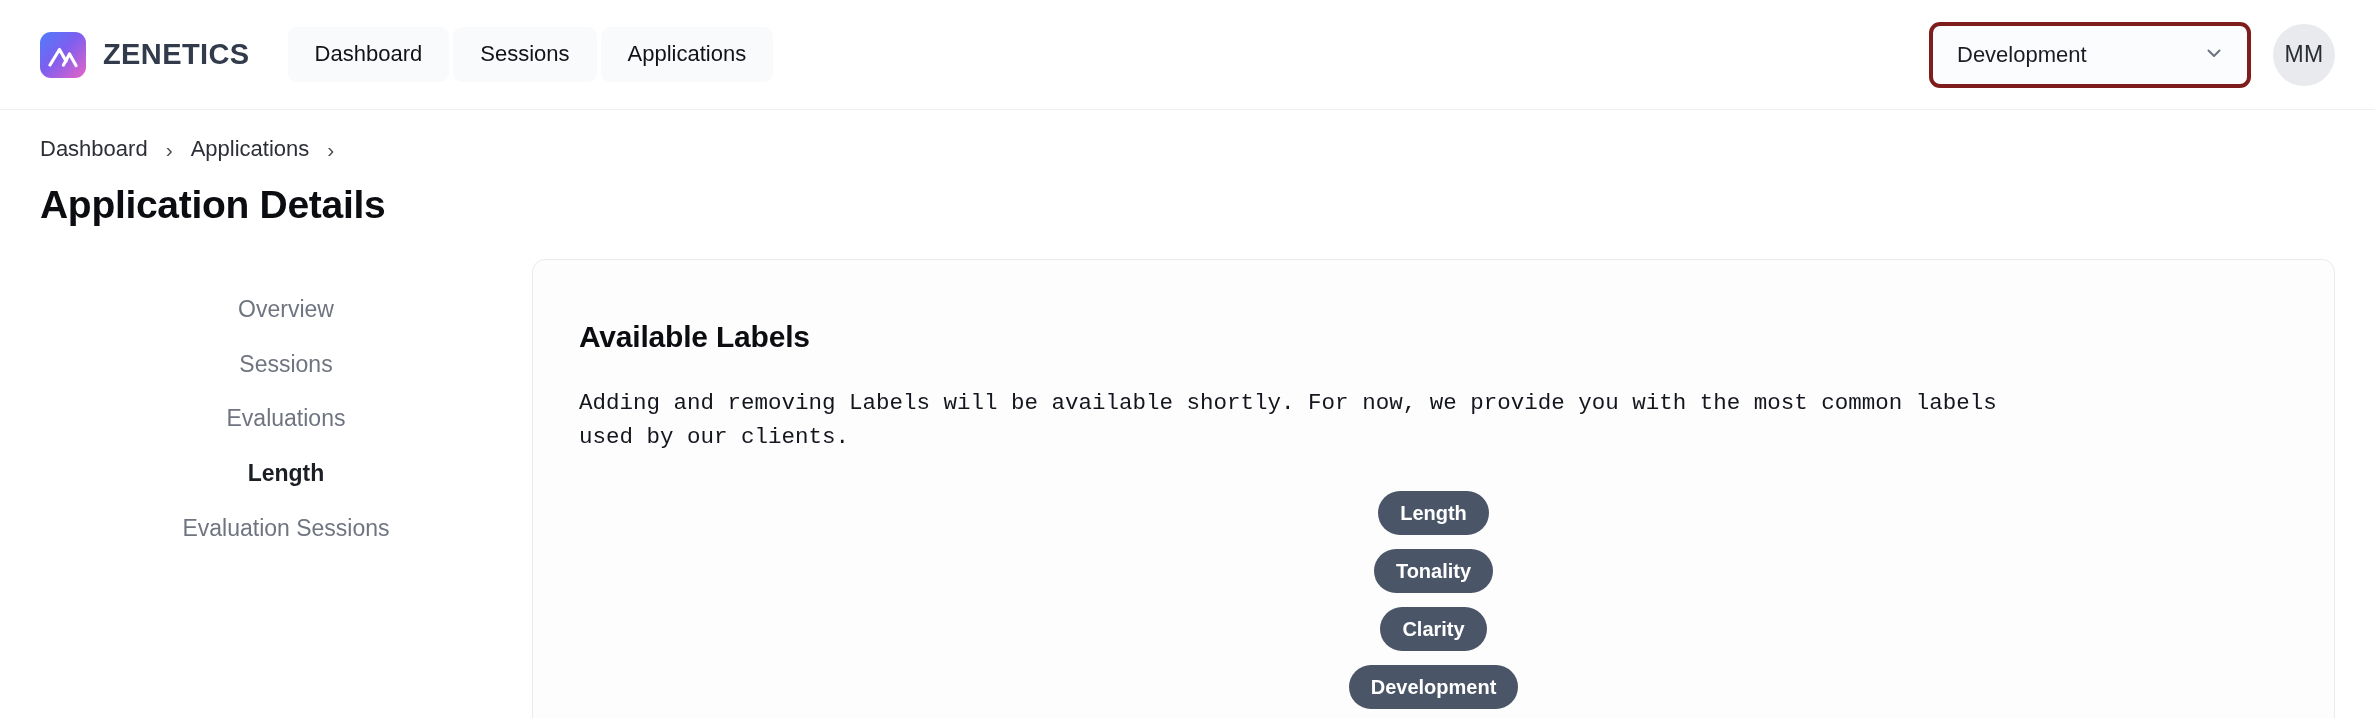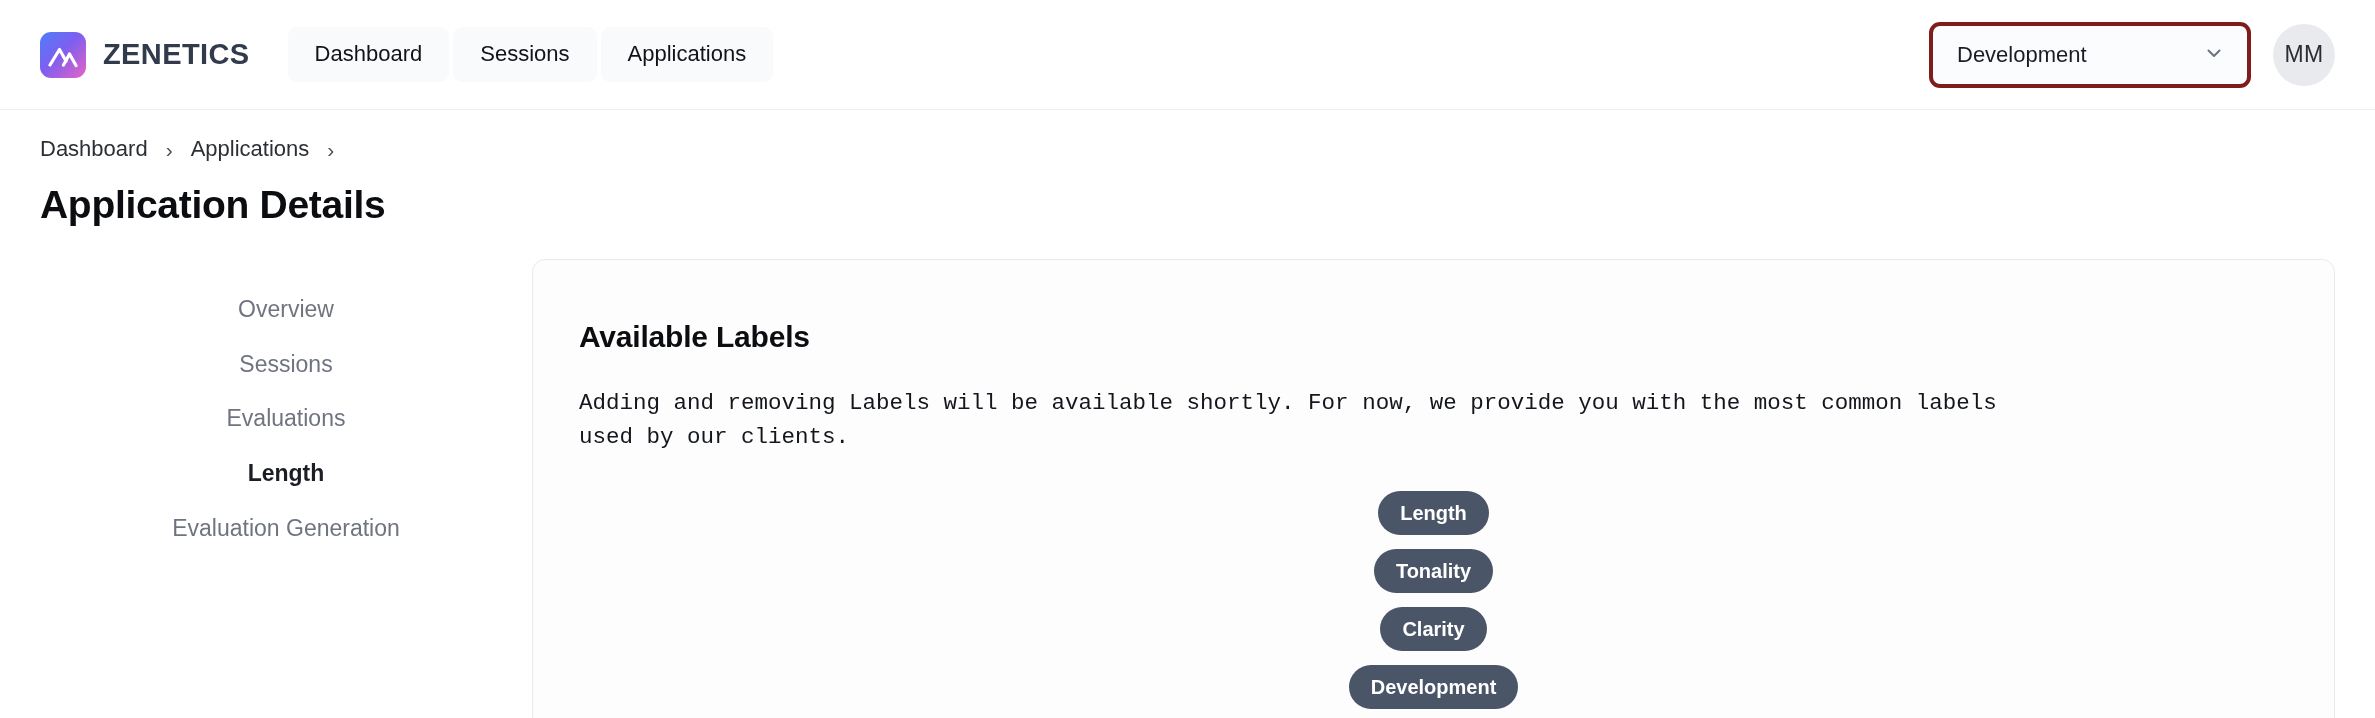--- a/index.html
+++ b/index.html
@@ -266,21 +266,21 @@
   <h1 class="page-title">Application Details</h1>
 </div>
 
 <div class="body-wrap">
 
   <aside class="sidenav">
     <div class="sidenav-item">Overview</div>
     <div class="sidenav-item">Sessions</div>
     <div class="sidenav-item">Evaluations</div>
     <div class="sidenav-item active">Length</div>
-    <div class="sidenav-item">Evaluation Generation</div>
+    <div class="sidenav-item">Evaluation Sessions</div>
   </aside>
 
   <section class="card">
     <h2 class="card-title">Available Labels</h2>
     <p class="card-para">Adding and removing Labels will be available shortly. For now, we provide you with the most common labels used by our clients.</p>
 
     <div class="chip-row">
       <span class="chip">Length</span>
       <span class="chip">Tonality</span>
       <span class="chip">Clarity</span>

